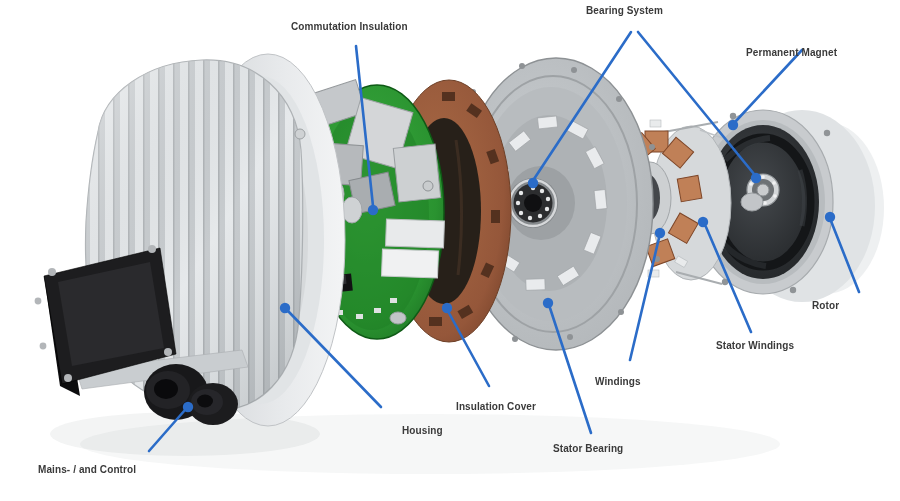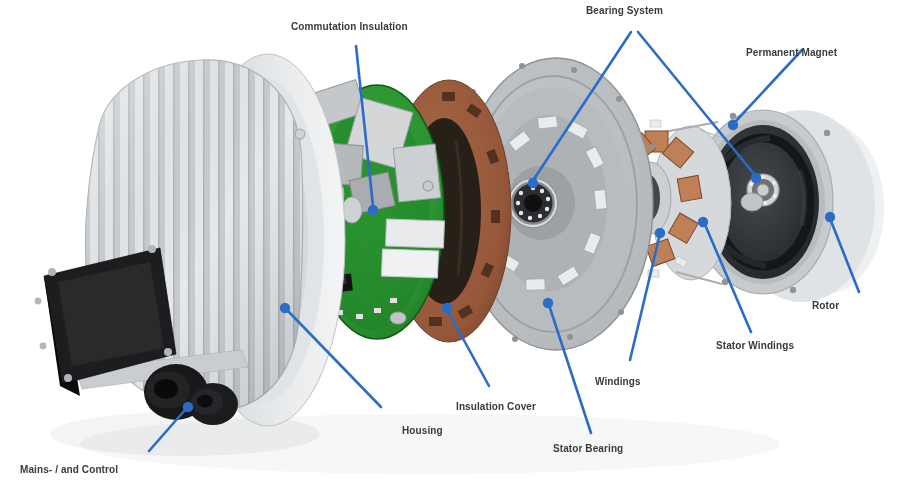--- a/index.html
+++ b/index.html
@@ -300,17 +300,17 @@
 
   <div class="label" style="left:291px;top:18px">Commutation Insulation</div>
   <div class="label" style="left:586px;top:2px">Bearing System</div>
   <div class="label" style="left:746px;top:44px">Permanent Magnet</div>
   <div class="label" style="left:812px;top:297px">Rotor</div>
   <div class="label" style="left:716px;top:337px">Stator Windings</div>
   <div class="label" style="left:595px;top:373px">Windings</div>
   <div class="label" style="left:553px;top:440px">Stator Bearing</div>
   <div class="label" style="left:456px;top:398px">Insulation Cover</div>
   <div class="label" style="left:402px;top:422px">Housing</div>
-  <div class="label multi" style="left:20px;top:461px">
+  <div class="label multi" style="left:38px;top:461px">
     <span>Mains- / and Control</span>
   </div>
 
 </div>
 
 </body></html>

